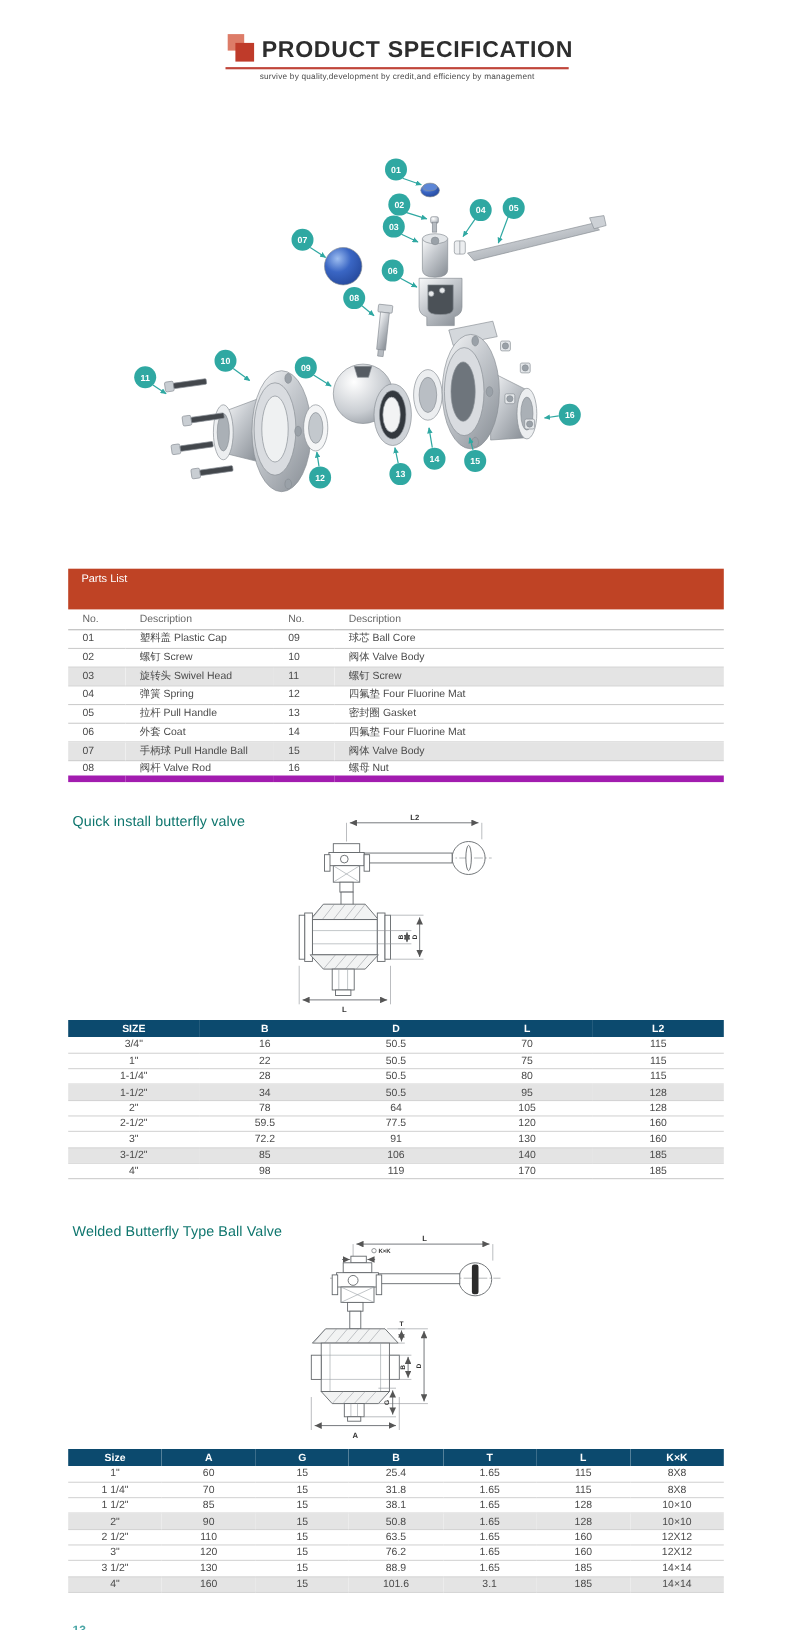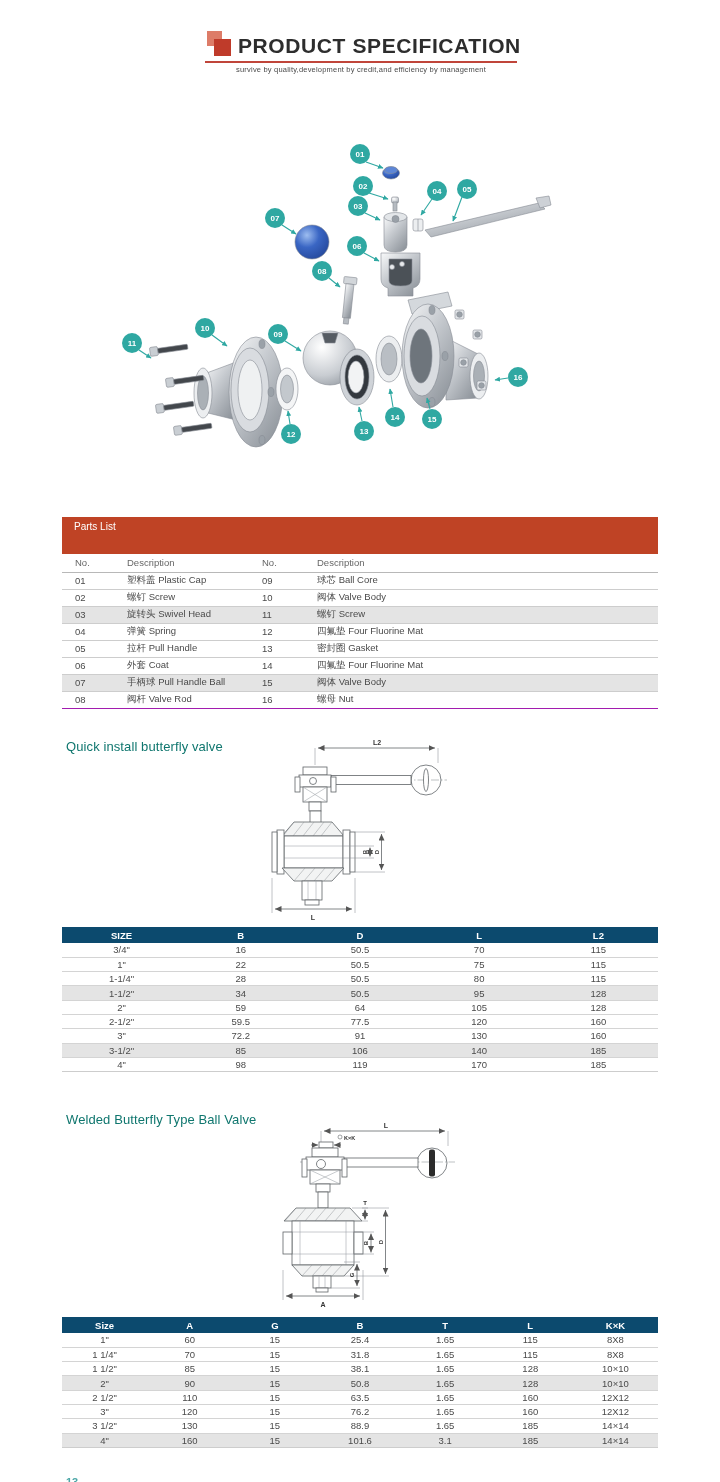--- a/index.html
+++ b/index.html
@@ -21,21 +21,21 @@
   }
   .brand-rule { margin-top:3px; height:2px; background:#c0453a; width:100%; }
   .brand-tagline { margin-top:2px; text-align:center; font-size:7.5px; color:#4a4a4a; letter-spacing:0.2px; }
 
   
   .plist-banner {
     width:596px; height:37px; background:#bf4325; color:#fff;
     font-size:10px; line-height:19px; padding-left:12px;
   }
   table { border-collapse:collapse; table-layout:fixed; }
-  .ptable { width:596px; font-size:9.5px; color:#4a4a4a; border-bottom:1px solid #a21caf; }
+  .ptable { width:596px; font-size:9.5px; color:#4a4a4a; border-bottom:6px solid #a21caf; }
   .ptable th {
     font-weight:normal; color:#666; text-align:left; height:18px;
     padding:0 0 0 13px; border-bottom:1px solid #b8b8b8; overflow:hidden; white-space:nowrap;
   }
   .ptable td {
     height:17px; padding:0 0 0 13px; border-top:1px solid #cdcdcd;
     overflow:hidden; white-space:nowrap;
   }
   .ptable tbody tr:first-child td { border-top:none; }
   .ptable tbody tr:nth-child(4n+3) { background:#e4e4e4; }
@@ -454,21 +454,21 @@
         </tr>
         <tr>
           <td>1-1/2"</td>
           <td>34</td>
           <td>50.5</td>
           <td>95</td>
           <td>128</td>
         </tr>
         <tr>
           <td>2"</td>
-          <td>59</td>
+          <td>78</td>
           <td>64</td>
           <td>105</td>
           <td>128</td>
         </tr>
         <tr>
           <td>2-1/2"</td>
           <td>59.5</td>
           <td>77.5</td>
           <td>120</td>
           <td>160</td>

